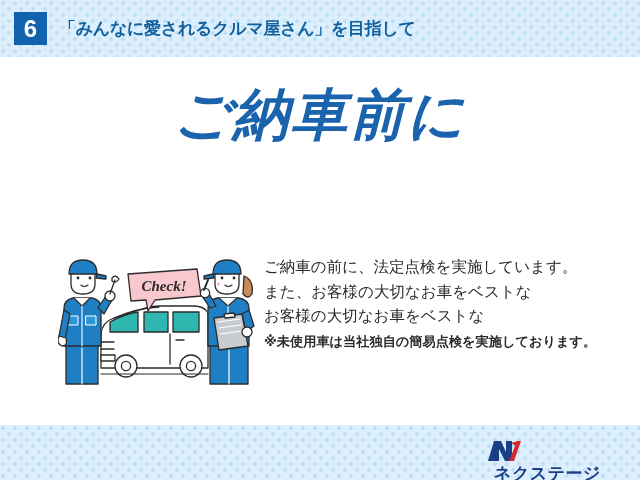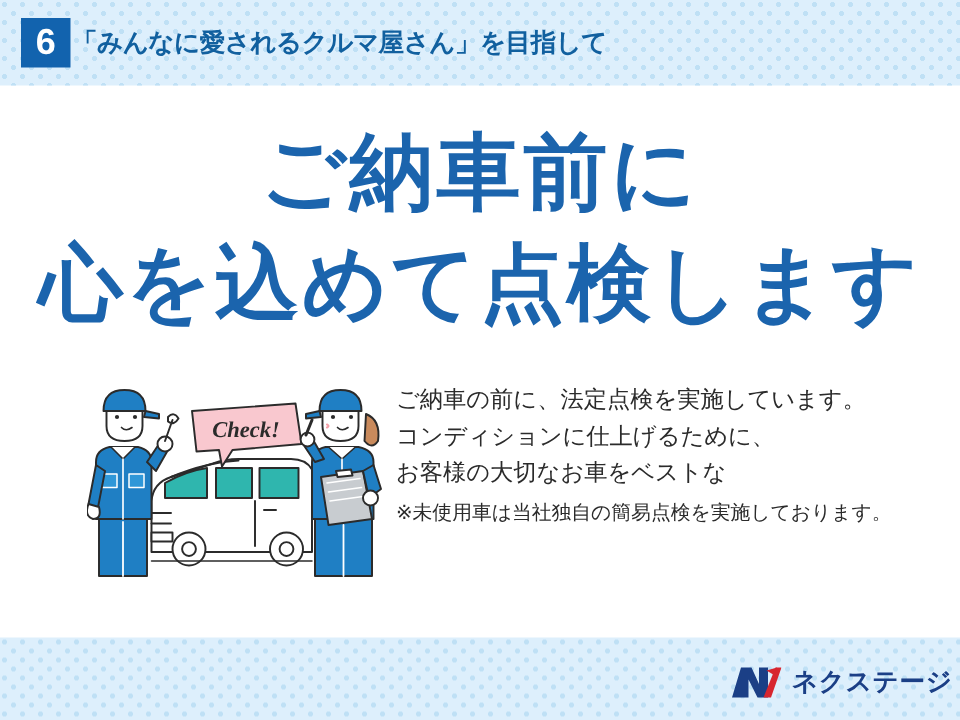--- a/index.html
+++ b/index.html
@@ -62,35 +62,36 @@
     color: #ffffff;
     font-size: 24px;
     font-weight: bold;
     display: flex;
     align-items: center;
     justify-content: center;
     flex: none;
     letter-spacing: 0;
   }
   #header-title {
-    margin-left: 1px;
+    margin-left: 12px;
     color: #11609f;
     font-size: 17px;
     font-weight: bold;
     letter-spacing: -0.3px;
     white-space: nowrap;
   }
 
   
   #headline {
     position: absolute;
     top: 78px;
     left: 0;
     width: 640px;
     text-align: center;
+    font-style: italic;
   }
   .headline-line {
     color: #1b64ad;
     font-weight: bold;
     font-size: 56px;
     line-height: 74px;
     letter-spacing: 2px;
     white-space: nowrap;
   }
 
@@ -106,21 +107,21 @@
     font-size: 15.5px;
     line-height: 24.5px;
     white-space: nowrap;
     font-weight: normal;
   }
   .body-note {
     color: #2b2b2b;
     font-size: 13.2px;
     line-height: 22px;
     white-space: nowrap;
-    font-weight: normal;
+    font-weight: bold;
     margin-top: 2px;
   }
 
   
   #illustration {
     position: absolute;
     top: 256px;
     left: 58px;
     width: 205px;
     height: 132px;
@@ -130,22 +131,23 @@
     width: 205px;
     height: 132px;
   }
 
   
   #footer-logo {
     position: absolute;
     top: 440px;
     left: 487px;
     display: flex;
-    align-items: flex-end;
+    align-items: flex-start;
     height: 26px;
+    flex-direction: column;
   }
   #logo-mark {
     width: 34px;
     height: 22px;
     flex: none;
   }
   #logo-text {
     margin-left: 7px;
     color: #1b3f86;
     font-size: 17px;
@@ -162,26 +164,25 @@
   <div id="header-band" class="dot-band"></div>
   <div id="footer-band" class="dot-band"></div>
 
   <div id="header-row">
     <div id="step-badge">6</div>
     <div id="header-title">「みんなに愛されるクルマ屋さん」を目指して</div>
   </div>
 
   <div id="headline">
     <div class="headline-line">ご納車前に</div>
-    <div class="headline-line">心を込めて点検します</div>
   </div>
 
   <div id="body-copy">
     <div class="body-line">ご納車の前に、法定点検を実施しています。</div>
-    <div class="body-line">コンディションに仕上げるために、</div>
+    <div class="body-line">また、お客様の大切なお車をベストな</div>
     <div class="body-line">お客様の大切なお車をベストな</div>
     <div class="body-note">※未使用車は当社独自の簡易点検を実施しております。</div>
   </div>
 
   <div id="illustration">
     <svg viewBox="0 0 205 132" xmlns="http://www.w3.org/2000/svg">
       <g stroke="#2b2b2b" stroke-width="1.3" stroke-linejoin="round" stroke-linecap="round" fill="none">
 
         <g>
 

